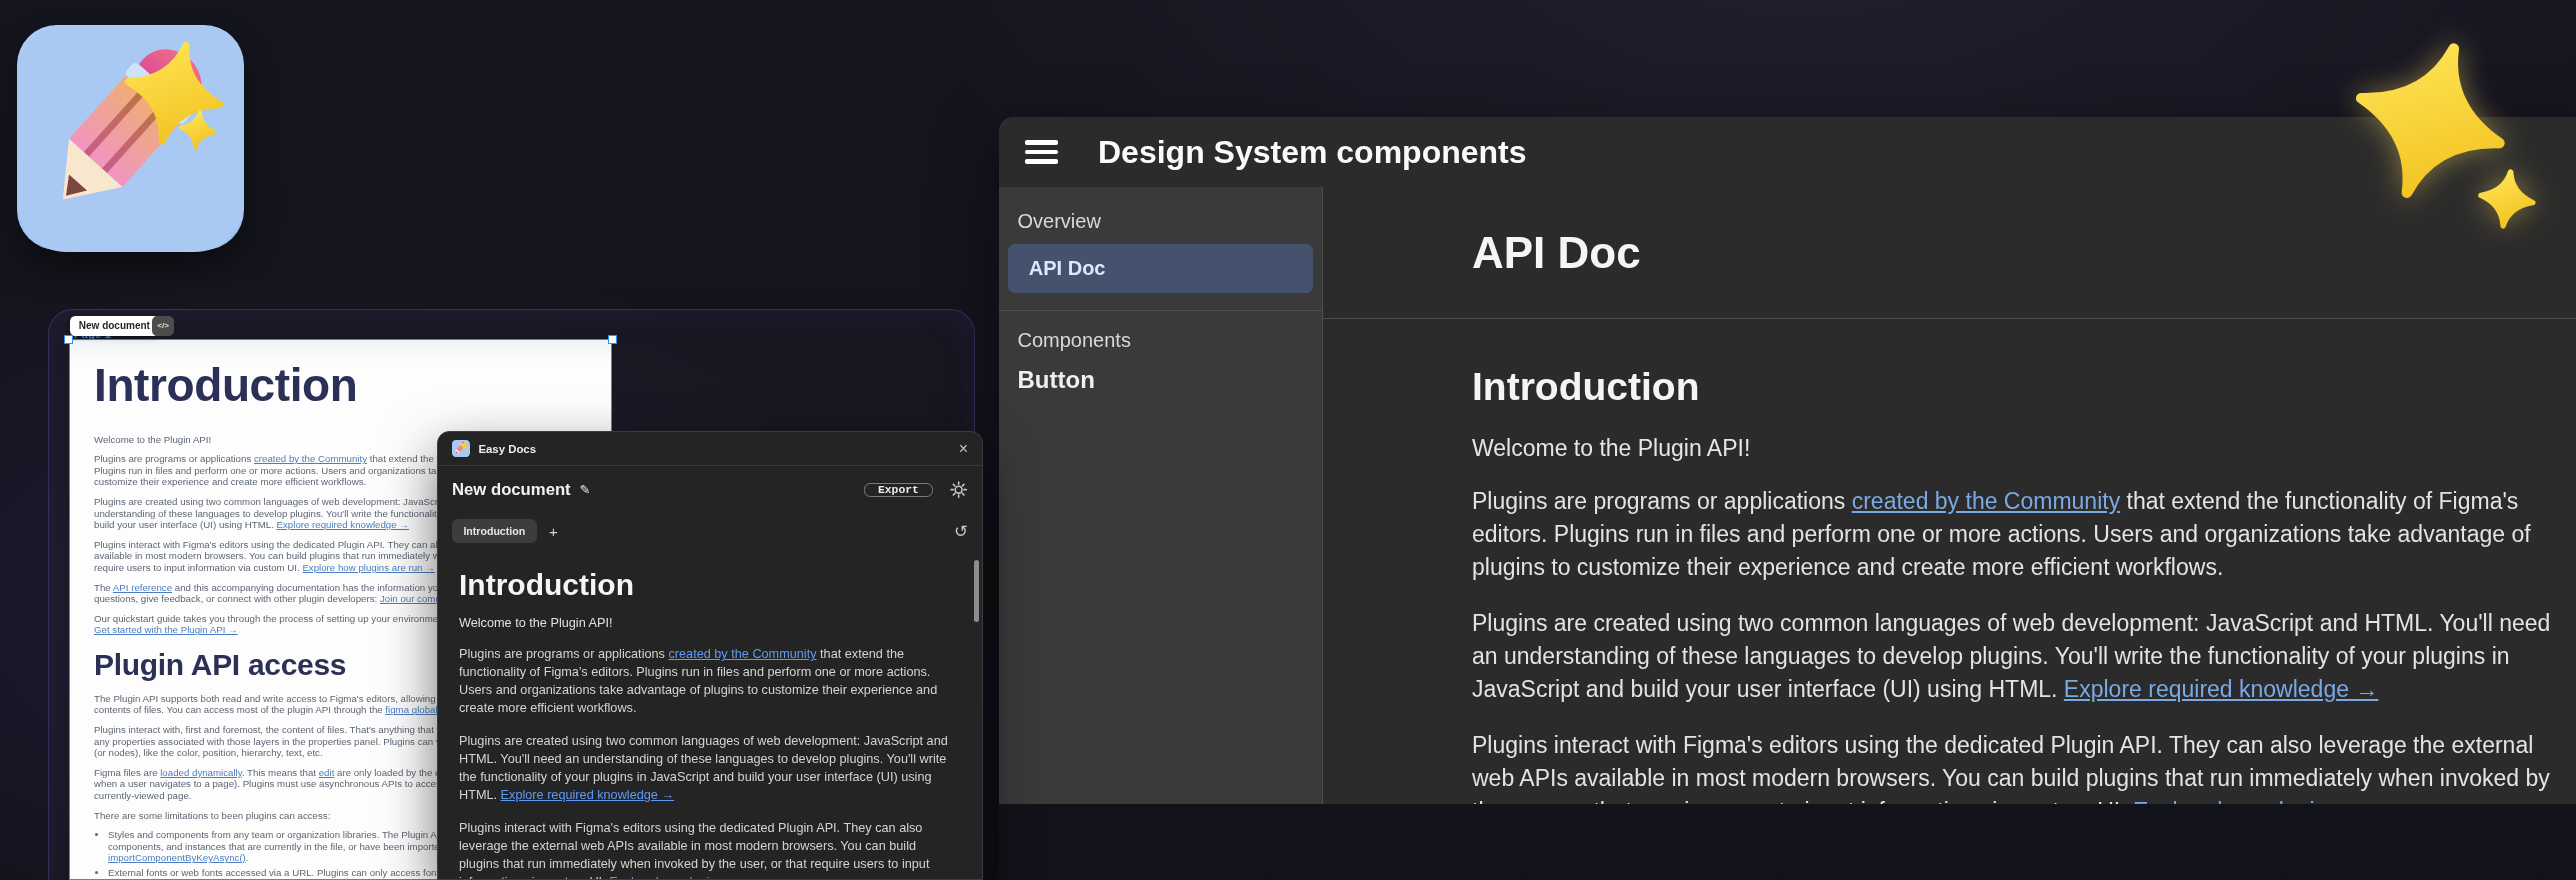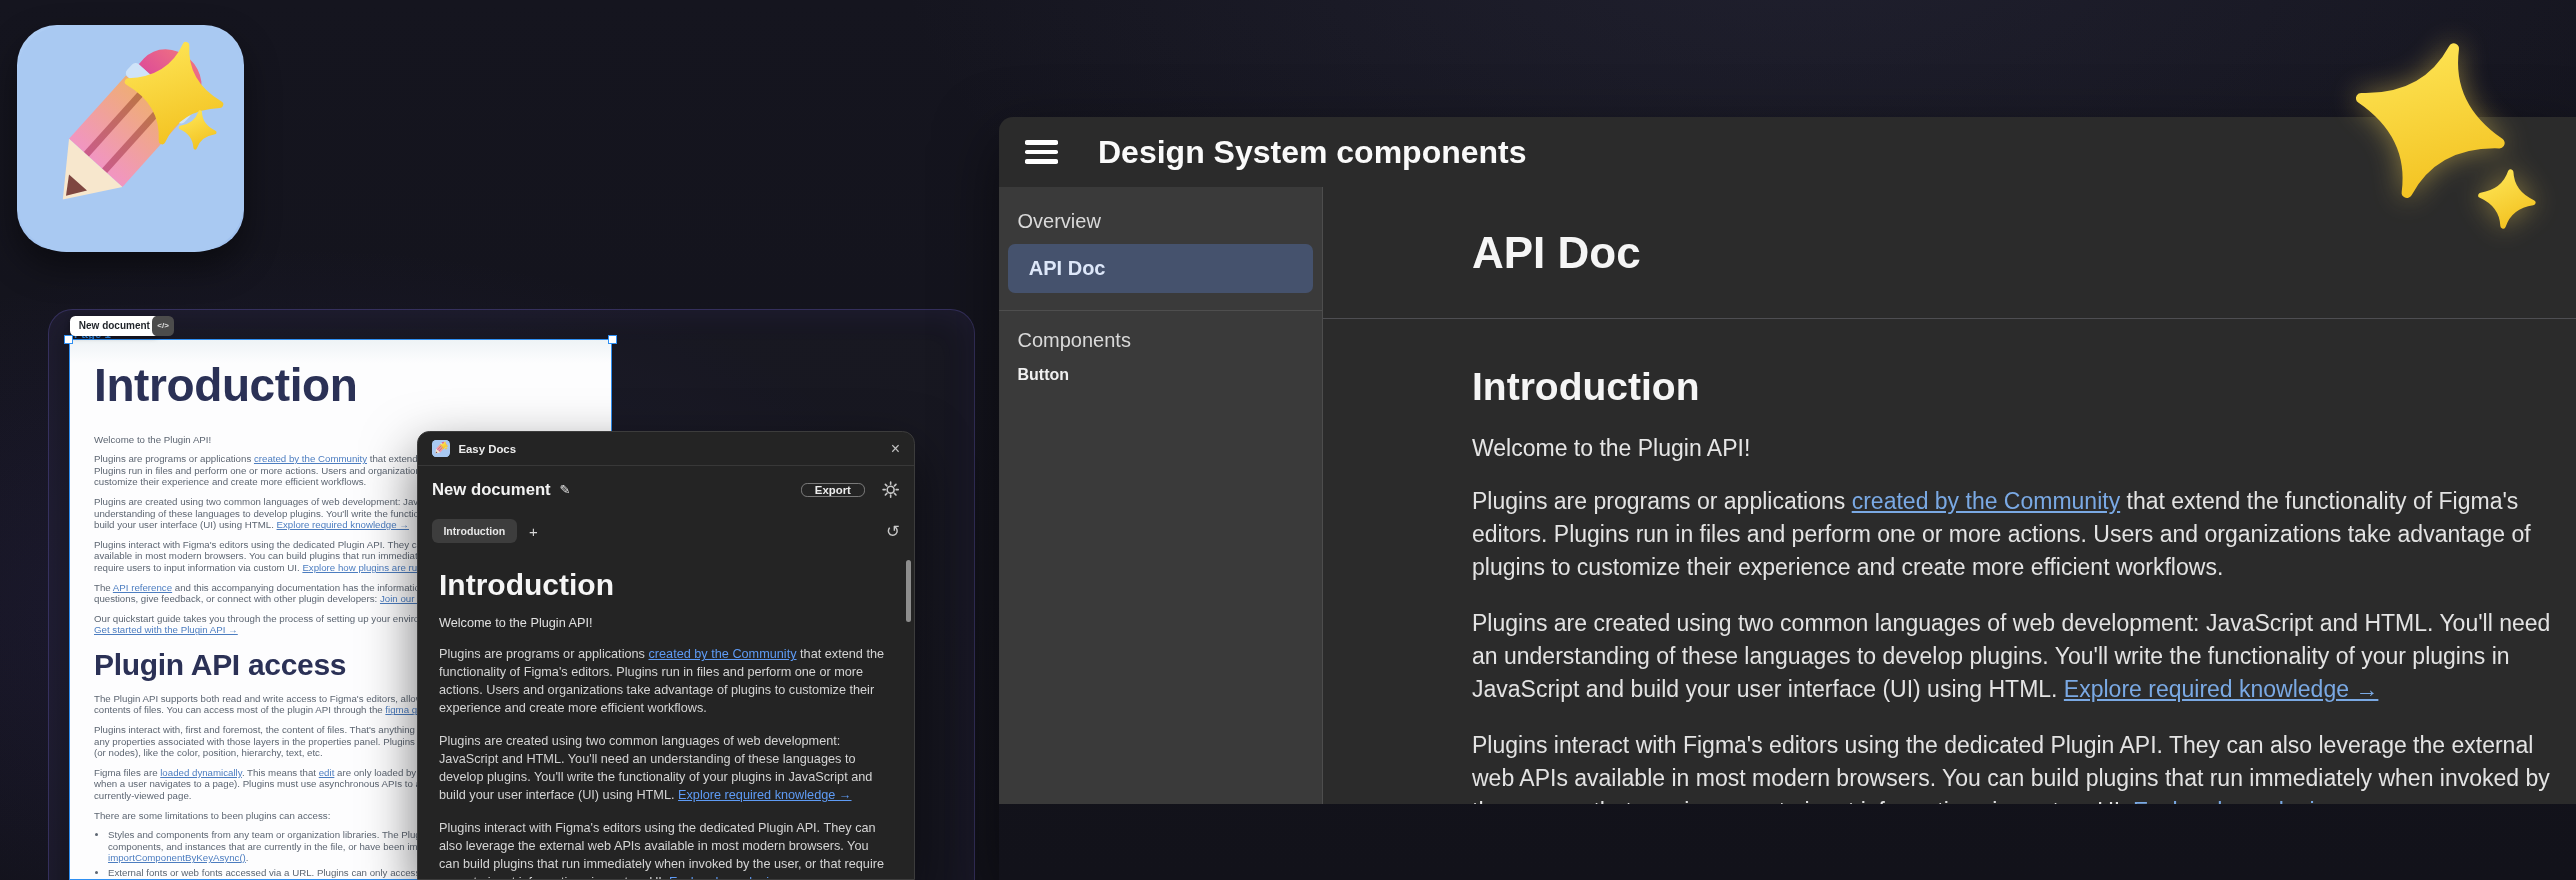--- a/index.html
+++ b/index.html
@@ -30,32 +30,32 @@
     padding:5.3px 5.3px;border-radius:5.3px;letter-spacing:0;}
   .doc-content{padding:21px 26px 0 24px;}
   .doc-content h1{margin:0 0 23px;font-size:46px;line-height:1.08;font-weight:700;color:#2b3156;letter-spacing:-0.4px;}
   .doc-content h2{margin:12.3px 0 10.6px;font-size:30px;font-weight:700;color:#2b3156;letter-spacing:-0.3px;}
   .doc-content .dp{margin:0 0 8px;font-size:9.7px;line-height:11.6px;color:#5d6672;}
   .doc-content .lnk{color:#4c7dc0;text-decoration:underline;cursor:pointer;}
   .doc-content ul{margin:1.8px 0 0 14px;padding:0;}
   .doc-content li{font-size:9.7px;line-height:11.6px;color:#5d6672;margin:0 0 2.6px;}
 
   
-  .plugin{position:absolute;left:417px;top:431px;width:498px;height:449px;z-index:5;background:#242424;
+  .plugin{position:absolute;left:437px;top:431px;width:546px;height:449px;z-index:5;background:#242424;
     border:0.9px solid #3c3c3c;border-radius:12.3px 12.3px 0 0;box-shadow:0 21px 53px rgba(0,0,0,.55);box-sizing:border-box;overflow:hidden;}
   .pw-titlebar{height:33px;padding:0 14px;display:flex;align-items:center;gap:8.8px;border-bottom:0.9px solid #383838;}
   .pw-appicon{width:17.6px;height:17.6px;border-radius:4.4px;overflow:hidden;background:#a9c9f2;flex:0 0 auto;}
   .pw-appicon svg{width:17.6px;height:17.6px;display:block;}
   .pw-title{font-size:11.4px;font-weight:700;color:#ededed;}
   .pw-close{margin-left:auto;color:#c3c3c3;font-size:16px;line-height:1;cursor:pointer;}
   .pw-header{height:44px;padding:1.8px 14px 0;display:flex;align-items:center;gap:8.8px;}
   .pw-docname{font-size:16.7px;font-weight:700;color:#f2f2f2;}
   .pw-pencil{color:#e8e8e8;font-size:13px;}
   .pw-export{margin-left:auto;background:none;border:0.9px solid #7a7a7a;border-radius:6.2px;color:#ececec;
-    font-size:11.4px;font-weight:600;padding:0 13px;font-family:Liberation Sans, sans-serif;cursor:pointer;text-align:center;}
+    font-size:11.4px;font-weight:600;padding:0 13px;font-family:Liberation Mono, monospace;cursor:pointer;text-align:center;}
   .pw-gear{width:19.3px;height:19.3px;margin-left:7px;cursor:pointer;}
   .pw-tabs{height:39px;padding:0 14px;display:flex;align-items:center;gap:12.3px;}
   .pw-tab{background:#3d3d3d;border-radius:6.2px;padding:6.2px 11.4px;font-size:10.6px;font-weight:600;color:#e6e6e6;cursor:pointer;}
   .pw-addtab{color:#d8d8d8;font-size:15px;font-weight:400;cursor:pointer;}
   .pw-undo{margin-left:auto;color:#c8c8c8;font-size:16.7px;cursor:pointer;}
   .pw-content{position:relative;height:333px;padding:10.6px 26px 0 21px;overflow:hidden;}
   .pw-content h1{margin:7px 0 14px;font-size:30px;font-weight:700;color:#f5f5f5;}
   .pw-content .welcome{font-size:12.7px;color:#e0e0e0;margin:0 0 15px;}
   .pw-content .pp{margin:0 0 15px;font-size:12.7px;line-height:18px;color:#d4d4d4;}
   .pw-content .lnk{color:#5e9bf5;text-decoration:underline;cursor:pointer;}
@@ -74,21 +74,21 @@
   .burger div{height:4.4px;background:#fff;border-radius:1.8px;margin:5.3px 0;}
   .btitle{margin-left:40px;font-size:32px;font-weight:700;color:#fafafa;}
   .bbody{display:flex;height:617px;}
   .sidebar{width:324px;box-sizing:border-box;background:#3a3a3a;border-right:0.9px solid #4d4d4d;padding-top:23px;flex:0 0 auto;}
   .side-label{margin:0 0 0 18.5px;font-size:20px;font-weight:500;color:#d9d9d9;}
   .side-item{margin:12.3px 8.8px 0;height:49px;border-radius:7px;display:flex;align-items:center;padding-left:21px;
     font-size:20px;font-weight:700;color:#f1f1f1;cursor:pointer;}
   .si-started{background:#3b4452;}
   .si-apidoc{background:#45526d;color:#dde7f9;margin-top:10.6px;}
   .side-div{height:0.9px;background:#4e4e4e;margin:17.6px 0;}
-  .side-plain{margin:14px 0 0 18.5px;font-size:16px;font-weight:600;color:#f0f0f0;cursor:pointer;}
+  .side-plain{margin:14px 0 0 18.5px;font-size:24px;font-weight:600;color:#f0f0f0;cursor:pointer;}
   .bmain{flex:1;background:#2b2b2b;padding:41px 23px 0 149px;box-sizing:border-box;overflow:hidden;}
   .bmain h1{margin:0 0 40px;font-size:44px;font-weight:700;color:#f5f5f5;}
   .bmain .main-div{height:0.9px;background:#4e4e52;margin-left:-149px;margin-right:-23px;}
   .bmain h2{margin:46px 0 0;font-size:39px;font-weight:700;color:#f5f5f5;}
   .bmain .welcome{margin:26px 0 0;font-size:23px;color:#e6e6e6;}
   .bmain .bp{margin:23px 0 0;font-size:23px;line-height:33px;color:#e3e3e3;}
   .bmain .lnk{color:#7aa9e4;text-decoration:underline;cursor:pointer;}
 
   
   .stars{position:absolute;left:2330px;top:22px;width:264px;height:229px;z-index:10;

